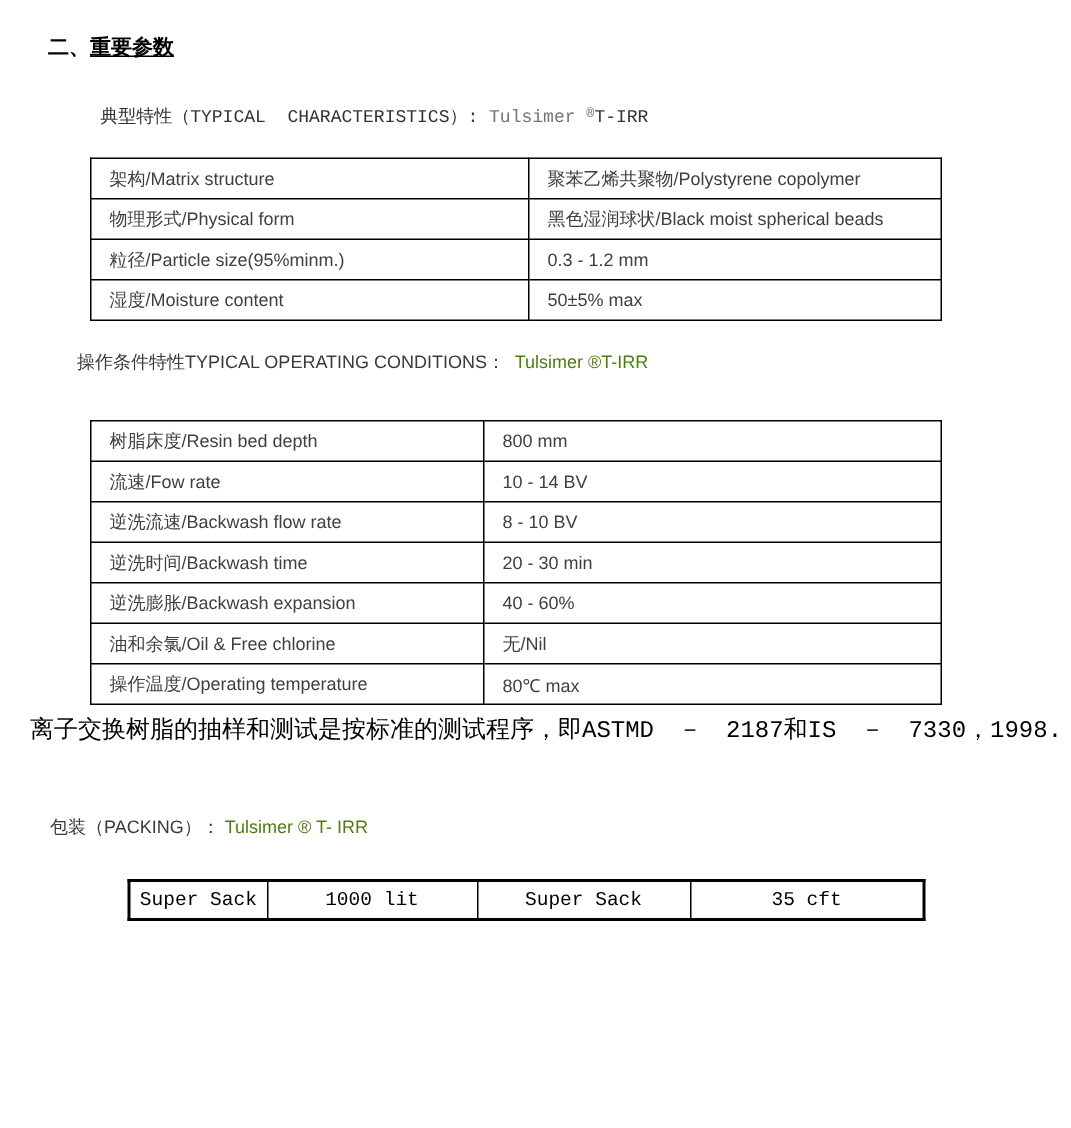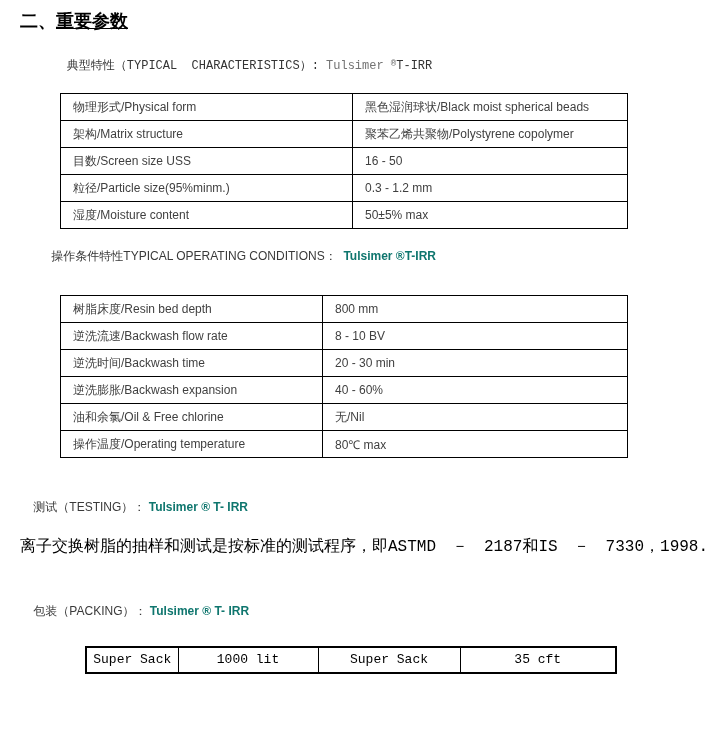--- a/index.html
+++ b/index.html
@@ -2,38 +2,38 @@
 <html><head>
 <meta charset="utf-8">
 <style>
   * { box-sizing: border-box; }
   html, body { margin: 0; padding: 0; background: #ffffff; }
   .page {
     width: 714px; height: 752px; background: #ffffff; overflow: hidden;
     font-family: "Liberation Sans", sans-serif; color: #3f3f3f;
   }
   .doc-title {
-    margin: 0; padding: 12px 0 0 20px;
+    margin: 12px; padding: 12px 0 0 20px;
     font-family: "DejaVu Sans", sans-serif;
-    font-size: 18px; font-weight: bold; color: #000000; line-height: 17px;
+    font-size: 14px; font-weight: bold; color: #000000; line-height: 17px;
   }
   .doc-title .underlined { text-decoration: underline; }
 
   .head-line { font-size: 12px; line-height: 15px; color: #3a3a3a; white-space: pre; }
   .head-typical {
     margin: 13px 0 0 38px;
     font-family: "Liberation Mono", "DejaVu Sans Mono", monospace;
     color: #333333;
   }
   .head-operating { margin: 5px 0 0 38px; }
   .head-testing  { margin: 27px 0 0 20px; }
   .head-packing  { margin: 33px 0 0 20px; }
 
   .red-bright { color: #737373; }
-  .red-soft   { color: #0f766e; font-weight: bold; }
+  .red-soft   { color: #4d7c0f; }
   .dark       { color: #333333; }
   .reg-sup { font-size: 9px; vertical-align: 3px; }
 
   table.spec {
     border-collapse: collapse; table-layout: fixed;
     margin: 4px 0 0 60px; width: 568px;
     font-size: 12px; color: #3f3f3f;
   }
   table.spec td {
     border: 1px solid #000000; height: 27px;
@@ -68,30 +68,26 @@
 
   <h1 class="doc-title"><span>二、</span><span class="underlined">重要参数</span></h1>
 
   <div class="head-line head-typical">
     <span>典型特性（TYPICAL  CHARACTERISTICS）: </span><span class="red-bright">Tulsimer </span><span class="red-bright reg-sup">®</span><span class="dark">T-IRR</span>
   </div>
 
   <table class="spec t1">
     <tbody>
       <tr>
-        <td class="col-name">物理形式/Physical form</td>
-        <td>黑色湿润球状/Black moist spherical beads</td>
-      </tr>
-      <tr>
         <td class="col-name">架构/Matrix structure</td>
         <td>聚苯乙烯共聚物/Polystyrene copolymer</td>
       </tr>
       <tr>
-        <td class="col-name">目数/Screen size USS</td>
-        <td>16 - 50</td>
+        <td class="col-name">物理形式/Physical form</td>
+        <td>黑色湿润球状/Black moist spherical beads</td>
       </tr>
       <tr>
         <td class="col-name">粒径/Particle size(95%minm.)</td>
         <td>0.3 - 1.2 mm</td>
       </tr>
       <tr>
         <td class="col-name">湿度/Moisture content</td>
         <td>50±5% max</td>
       </tr>
     </tbody>
@@ -99,20 +95,24 @@
 
   <div class="head-line head-operating">
     <span>操作条件特性TYPICAL OPERATING CONDITIONS：  </span><span class="red-soft">Tulsimer ®T-IRR</span>
   </div>
 
   <table class="spec t2">
     <tbody>
       <tr>
         <td class="col-name">树脂床度/Resin bed depth</td>
         <td>800 mm</td>
+      </tr>
+      <tr>
+        <td class="col-name">流速/Fow rate</td>
+        <td>10 - 14 BV</td>
       </tr>
       <tr>
         <td class="col-name">逆洗流速/Backwash flow rate</td>
         <td>8 - 10 BV</td>
       </tr>
       <tr>
         <td class="col-name">逆洗时间/Backwash time</td>
         <td>20 - 30 min</td>
       </tr>
       <tr>
@@ -123,23 +123,20 @@
         <td class="col-name">油和余氯/Oil &amp; Free chlorine</td>
         <td>无/Nil</td>
       </tr>
       <tr>
         <td class="col-name">操作温度/Operating temperature</td>
         <td>80℃ max</td>
       </tr>
     </tbody>
   </table>
 
-  <div class="head-line head-testing">
-    <span>测试（TESTING）： </span><span class="red-soft">Tulsimer ® T- IRR</span>
-  </div>
 
   <p class="testing-body">离子交换树脂的抽样和测试是按标准的测试程序，即ASTMD　－　2187和IS　－　7330，1998.</p>
 
   <div class="head-line head-packing">
     <span>包装（PACKING）： </span><span class="red-soft">Tulsimer ® T- IRR</span>
   </div>
 
   <table class="pack">
     <colgroup>
       <col style="width:92px">

